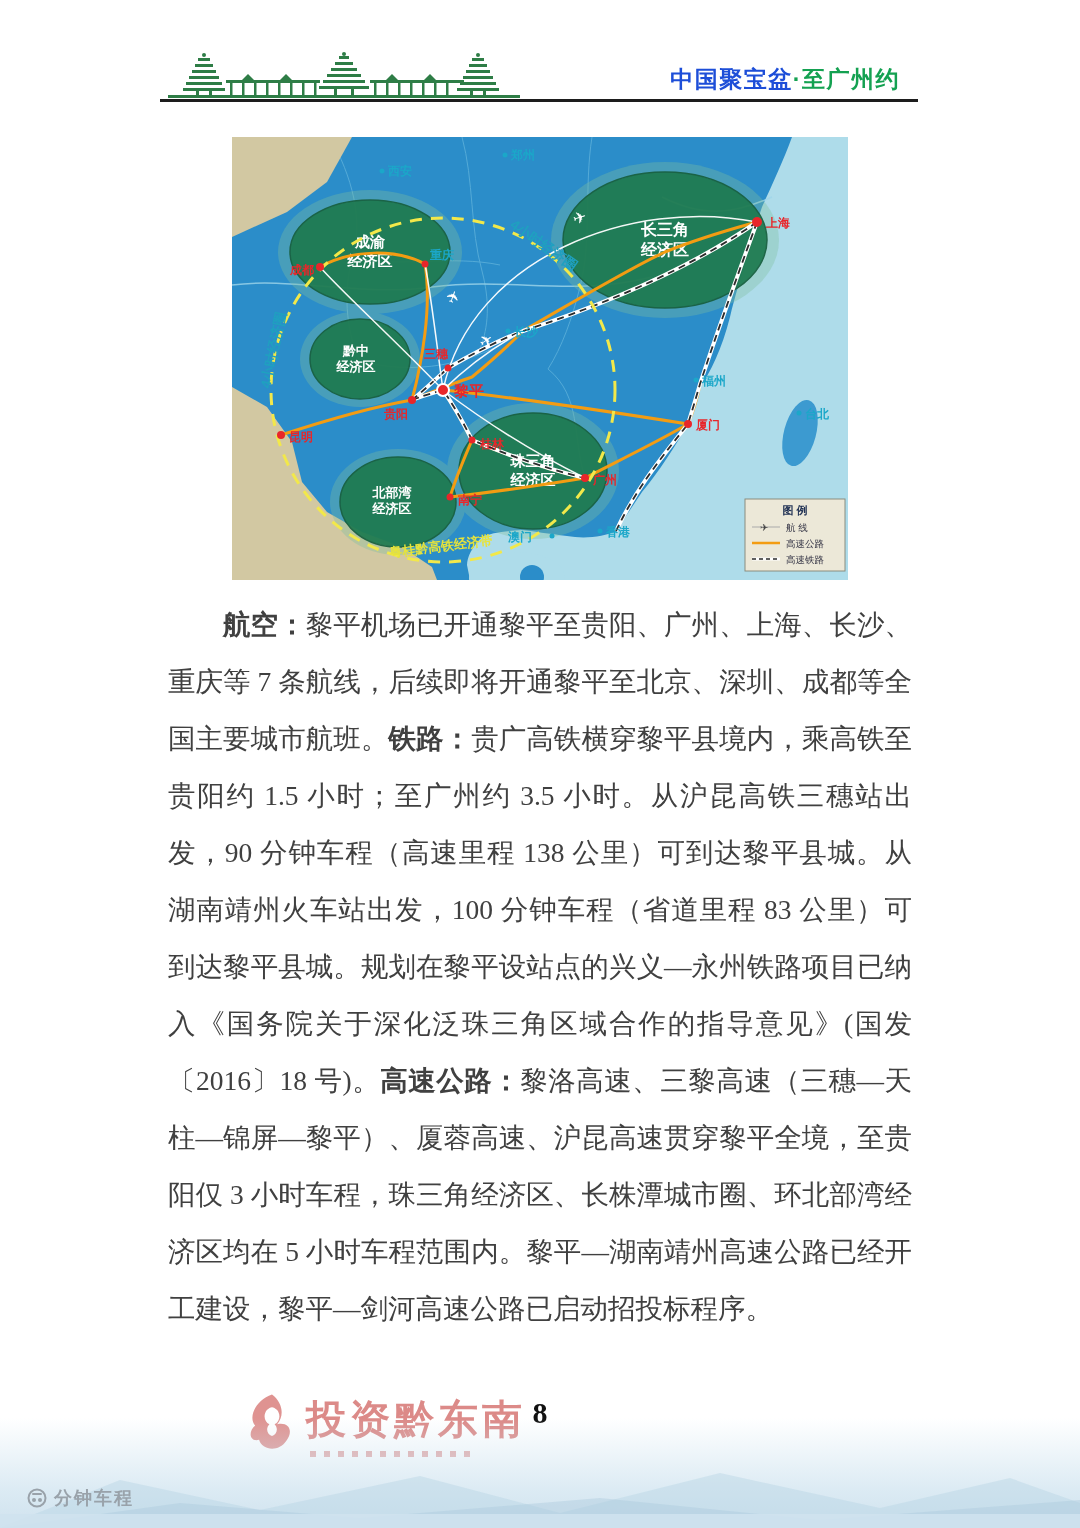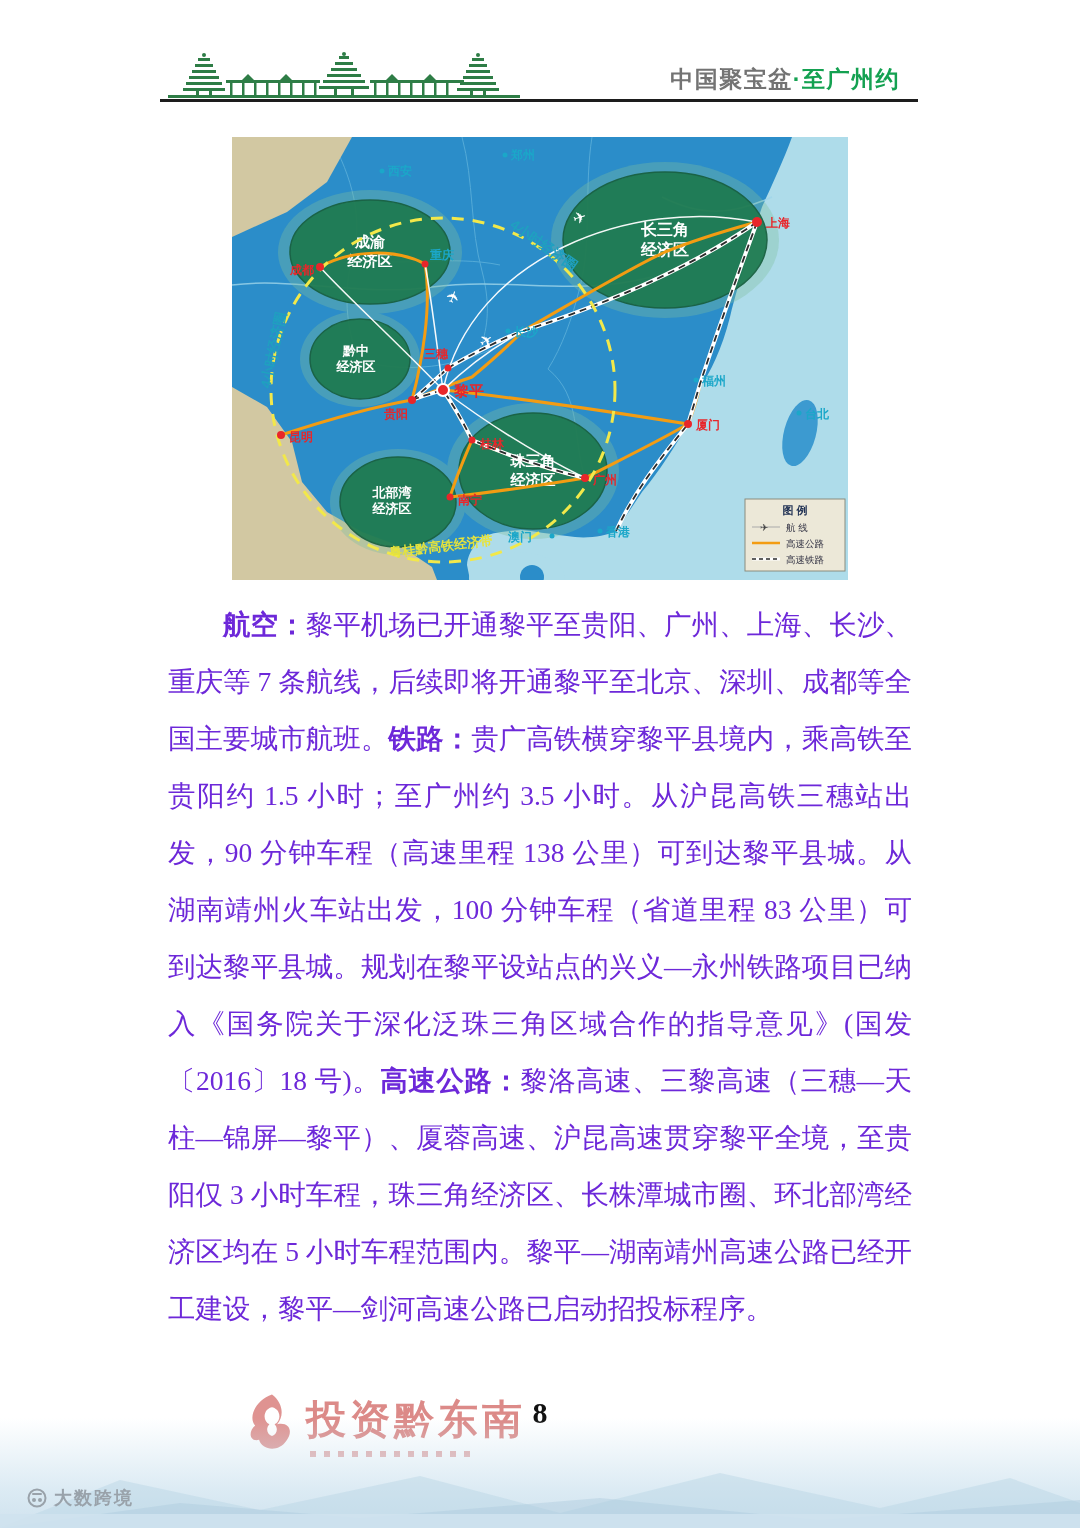--- a/index.html
+++ b/index.html
@@ -3,32 +3,32 @@
 <meta charset="utf-8">
 <style>
   html,body{margin:0;padding:0;background:#e8e8e8;}
   .page{position:relative;width:1080px;height:1528px;background:#ffffff;margin:0 auto;
         font-family:"Liberation Sans",sans-serif;overflow:hidden;}
 
   
   .hdr-silhouette{position:absolute;left:168px;top:52px;width:352px;height:46px;}
   .hdr-title{position:absolute;top:64px;right:180px;font-size:23px;font-weight:bold;
              letter-spacing:1.5px;white-space:nowrap;}
-  .hdr-title .blue{color:#737373;}
+  .hdr-title .blue{color:#1d4ed8;}
   .hdr-title .green{color:#14a151;}
   .hdr-rule{position:absolute;left:160px;top:99px;width:758px;border-top:3px solid #1d1d1d;}
 
   
   .map-wrap{position:absolute;left:232px;top:137px;width:616px;height:443px;}
   .map-wrap svg{display:block;font-family:"Liberation Sans",sans-serif;}
 
   
   .body-text{position:absolute;left:168px;top:596px;width:744px;margin:0;
              font-family:"Liberation Serif","DejaVu Serif",serif;
-             font-size:27.5px;line-height:57px;color:#6d28d9;
+             font-size:27.5px;line-height:57px;color:#404040;
              text-align:justify;text-indent:2em;}
   .body-text .b{font-weight:bold;}
 
   
   .page-number{position:absolute;left:0;top:1396px;width:100%;text-align:center;
                font-family:"Liberation Serif",serif;font-size:30px;font-weight:bold;color:#111;}
   .watermark{position:absolute;left:246px;top:1392px;display:flex;align-items:flex-start;pointer-events:none;}
   .watermark .wm-logo{width:52px;height:62px;opacity:.5;}
   .wm-texts{margin-left:8px;}
   .wm-main{font-family:"Liberation Serif",serif;font-weight:bold;font-size:40px;
@@ -296,16 +296,16 @@
     </svg>
   </div>
 
   <div class="brand">
     <svg width="22" height="22" viewBox="0 0 22 22">
       <circle cx="11" cy="11" r="8.5" fill="none" stroke="#99a2aa" stroke-width="2"></circle>
       <circle cx="8" cy="13" r="2" fill="#99a2aa"></circle>
       <circle cx="14" cy="13" r="2" fill="#99a2aa"></circle>
       <path d="M7,7 L15,7" stroke="#99a2aa" stroke-width="2" stroke-linecap="round"></path>
     </svg>
-    <span class="brand-text">大数跨境</span>
+    <span class="brand-text">分钟车程</span>
   </div>
 
 </div>
 
 </body></html>

